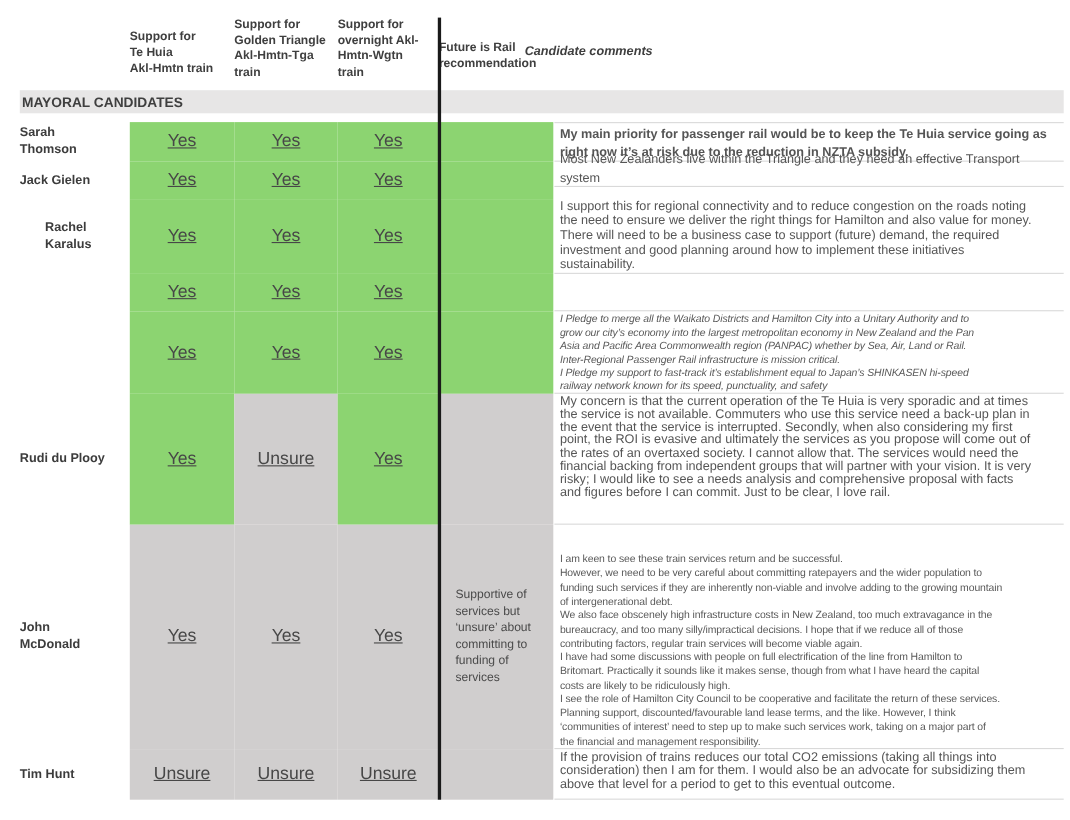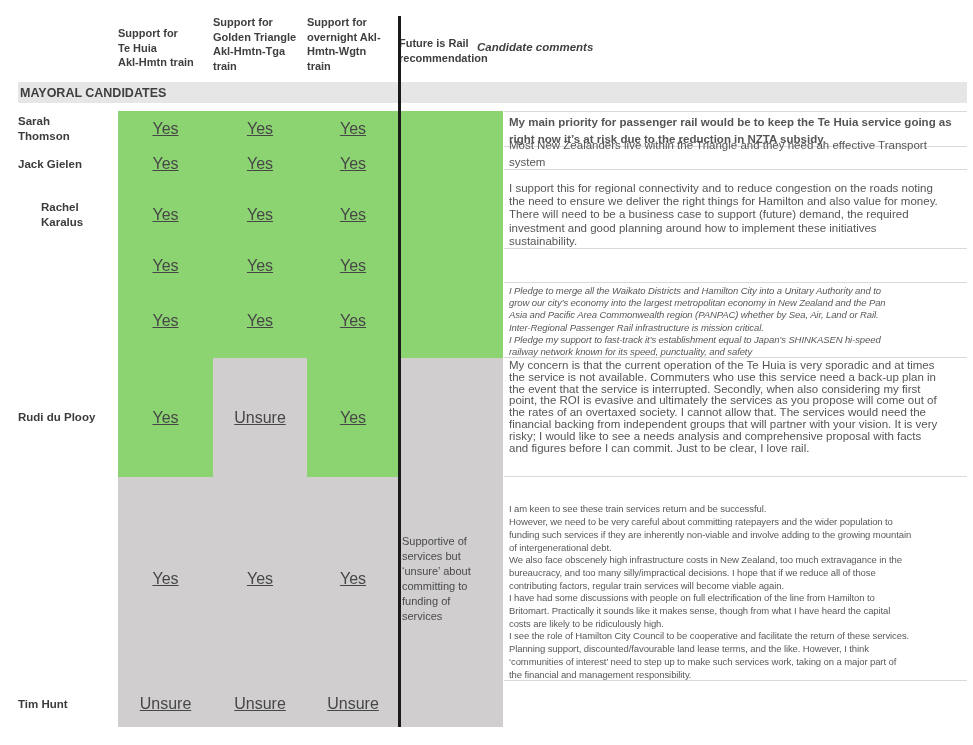--- a/index.html
+++ b/index.html
@@ -28,21 +28,21 @@
   .bg-g { background:var(--green); }
   .bg-u { background:var(--gray); }
   .cmt {
     font-size:11.5px; color:#555555; border-bottom:1px solid var(--border);
     white-space:pre; overflow:hidden; padding-left:5px; box-sizing:border-box;
   }
   .cmt-first { border-top:1px solid var(--border); }
   .small { font-size:9.5px; letter-spacing:-0.1px; color:#595959; }
   .rec {
     font-size:11px; line-height:15px; color:#4a4a4a; white-space:pre-line;
-    display:flex; align-items:center; padding-left:3px; box-sizing:border-box;
+    display:flex; align-items:center; padding-left:15px; box-sizing:border-box;
   }
 </style>
 </head>
 <body>
 
 <div class="canvas">
 
   <div class="abs hdr" style="left:118px;top:26px;width:95px;">Support for
 Te Huia
 Akl-Hmtn train</div>
@@ -113,20 +113,22 @@
   <div class="abs bg-u" style="left:399px;top:358px;width:104px;height:119px;"></div>
   <div class="abs cmt" style="left:504px;top:358px;width:463px;height:119px;line-height:11.8px;padding-top:2px;">My concern is that the current operation of the Te Huia is very sporadic and at times
 the service is not available. Commuters who use this service need a back-up plan in
 the event that the service is interrupted. Secondly, when also considering my first
 point, the ROI is evasive and ultimately the services as you propose will come out of
 the rates of an overtaxed society. I cannot allow that. The services would need the
 financial backing from independent groups that will partner with your vision. It is very
 risky; I would like to see a needs analysis and comprehensive proposal with facts
 and figures before I can commit. Just to be clear, I love rail.</div>
 
+  <div class="abs name" style="left:18px;top:477px;width:96px;height:204px;">John
+McDonald</div>
   <div class="abs val bg-u" style="left:118px;top:477px;width:95px;height:204px;">Yes</div>
   <div class="abs val bg-u" style="left:213px;top:477px;width:94px;height:204px;">Yes</div>
   <div class="abs val bg-u" style="left:307px;top:477px;width:92px;height:204px;">Yes</div>
   <div class="abs bg-u rec" style="left:399px;top:477px;width:104px;height:204px;">Supportive of
 services but
 ‘unsure’ about
 committing to
 funding of
 services</div>
   <div class="abs cmt small" style="left:504px;top:477px;width:463px;height:204px;line-height:12.7px;padding-top:1px;">
@@ -145,16 +147,19 @@
 ‘communities of interest’ need to step up to make such services work, taking on a major part of
 the financial and management responsibility.</div>
     
   </div>
 
   <div class="abs name" style="left:18px;top:681px;width:96px;height:46px;">Tim Hunt</div>
   <div class="abs val bg-u" style="left:118px;top:681px;width:95px;height:46px;">Unsure</div>
   <div class="abs val bg-u" style="left:213px;top:681px;width:94px;height:46px;">Unsure</div>
   <div class="abs val bg-u" style="left:307px;top:681px;width:92px;height:46px;">Unsure</div>
   <div class="abs bg-u" style="left:399px;top:681px;width:104px;height:46px;"></div>
+  <div class="abs cmt" style="left:504px;top:681px;width:463px;height:46px;line-height:11.8px;padding-top:3px;">If the provision of trains reduces our total CO2 emissions (taking all things into
+consideration) then I am for them. I would also be an advocate for subsidizing them
+above that level for a period to get to this eventual outcome.</div>
 
   <div class="abs vline" style="left:398px;top:16px;width:2.5px;height:711px;"></div>
 
 </div>
 
 </body></html>

